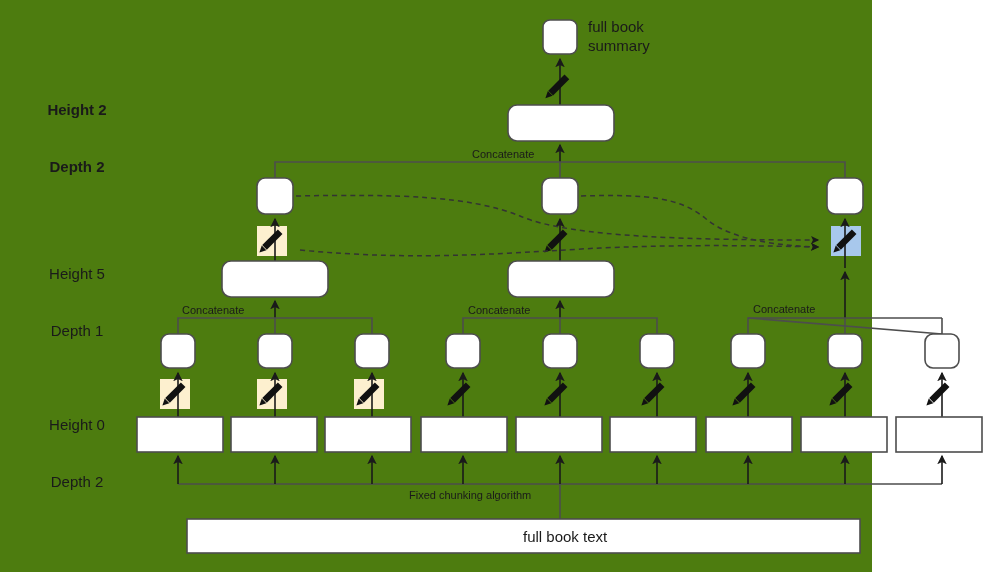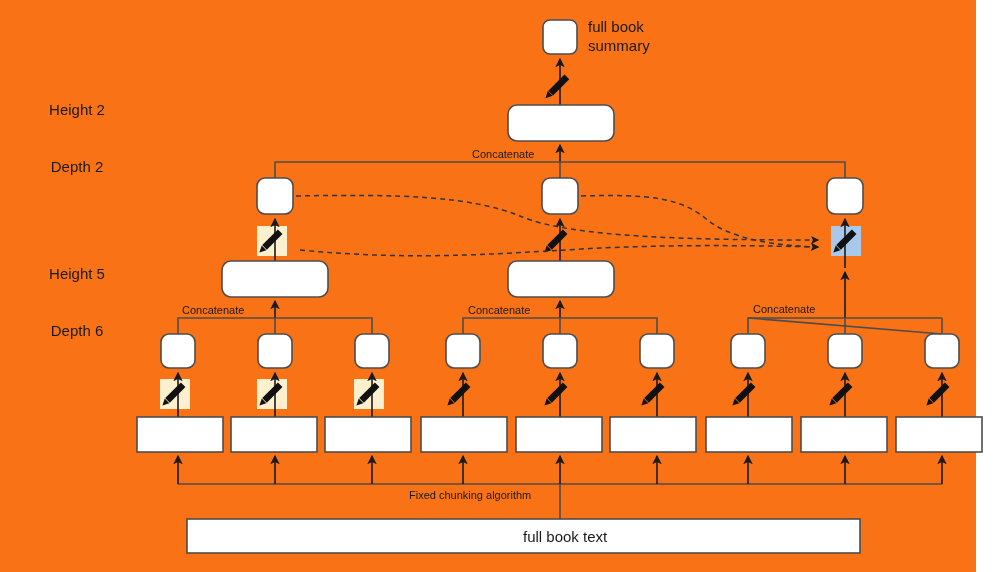--- a/index.html
+++ b/index.html
@@ -1,18 +1,18 @@
 <!DOCTYPE html>
 <html><head>
 <meta charset="utf-8">
 <style>
   html,body{margin:0;padding:0;background:#ffffff;}
   body{width:1000px;height:572px;overflow:hidden;
        font-family:"Liberation Sans","DejaVu Sans",sans-serif;}
-  #stage{position:relative;width:976px;height:572px;background:#f97316;}
+  #stage{position:relative;width:872px;height:572px;background:#4d7c0f;}
   svg{position:absolute;left:0;top:0;width:1000px;height:572px;}
   .tier-label{
     position:absolute;
     font-family:"Liberation Sans","DejaVu Sans",sans-serif;
     font-size:15px;line-height:19px;color:#1a1a1a;text-align:center;
     white-space:pre;
   }
   .tier-label span{display:block;}
   .node{fill:#ffffff;stroke:#4d4d4d;stroke-width:1.6;}
   .edge{stroke:#4d4d4d;stroke-width:1.6;fill:none;}
@@ -201,24 +201,28 @@
     <line class="edge-dark" x1="942" y1="484" x2="942" y2="456" marker-end="url(#arw)"></line>
 
     <line class="edge" x1="560" y1="519" x2="560" y2="484"></line>
     <text class="cap-label" x="409" y="499">Fixed chunking algorithm</text>
 
     <rect class="node" x="187" y="519" width="673" height="34"></rect>
     <text class="box-label" x="523" y="542">full book text</text>
 
   </svg>
 
-  <div class="tier-label" style="left:22px;top:62px;width:110px;">
+  <div class="tier-label" style="left:22px;top:62px;width:110px;font-weight:bold;">
     <span>Height 2</span>
     <span>Depth 2</span>
   </div>
 
   <div class="tier-label" style="left:22px;top:226px;width:110px;">
     <span>Height 5</span>
-    <span>Depth 6</span>
+    <span>Depth 1</span>
   </div>
 
+  <div class="tier-label" style="left:22px;top:377px;width:110px;">
+    <span>Height 0</span>
+    <span>Depth 2</span>
+  </div>
 
 </div>
 
 </body></html>

